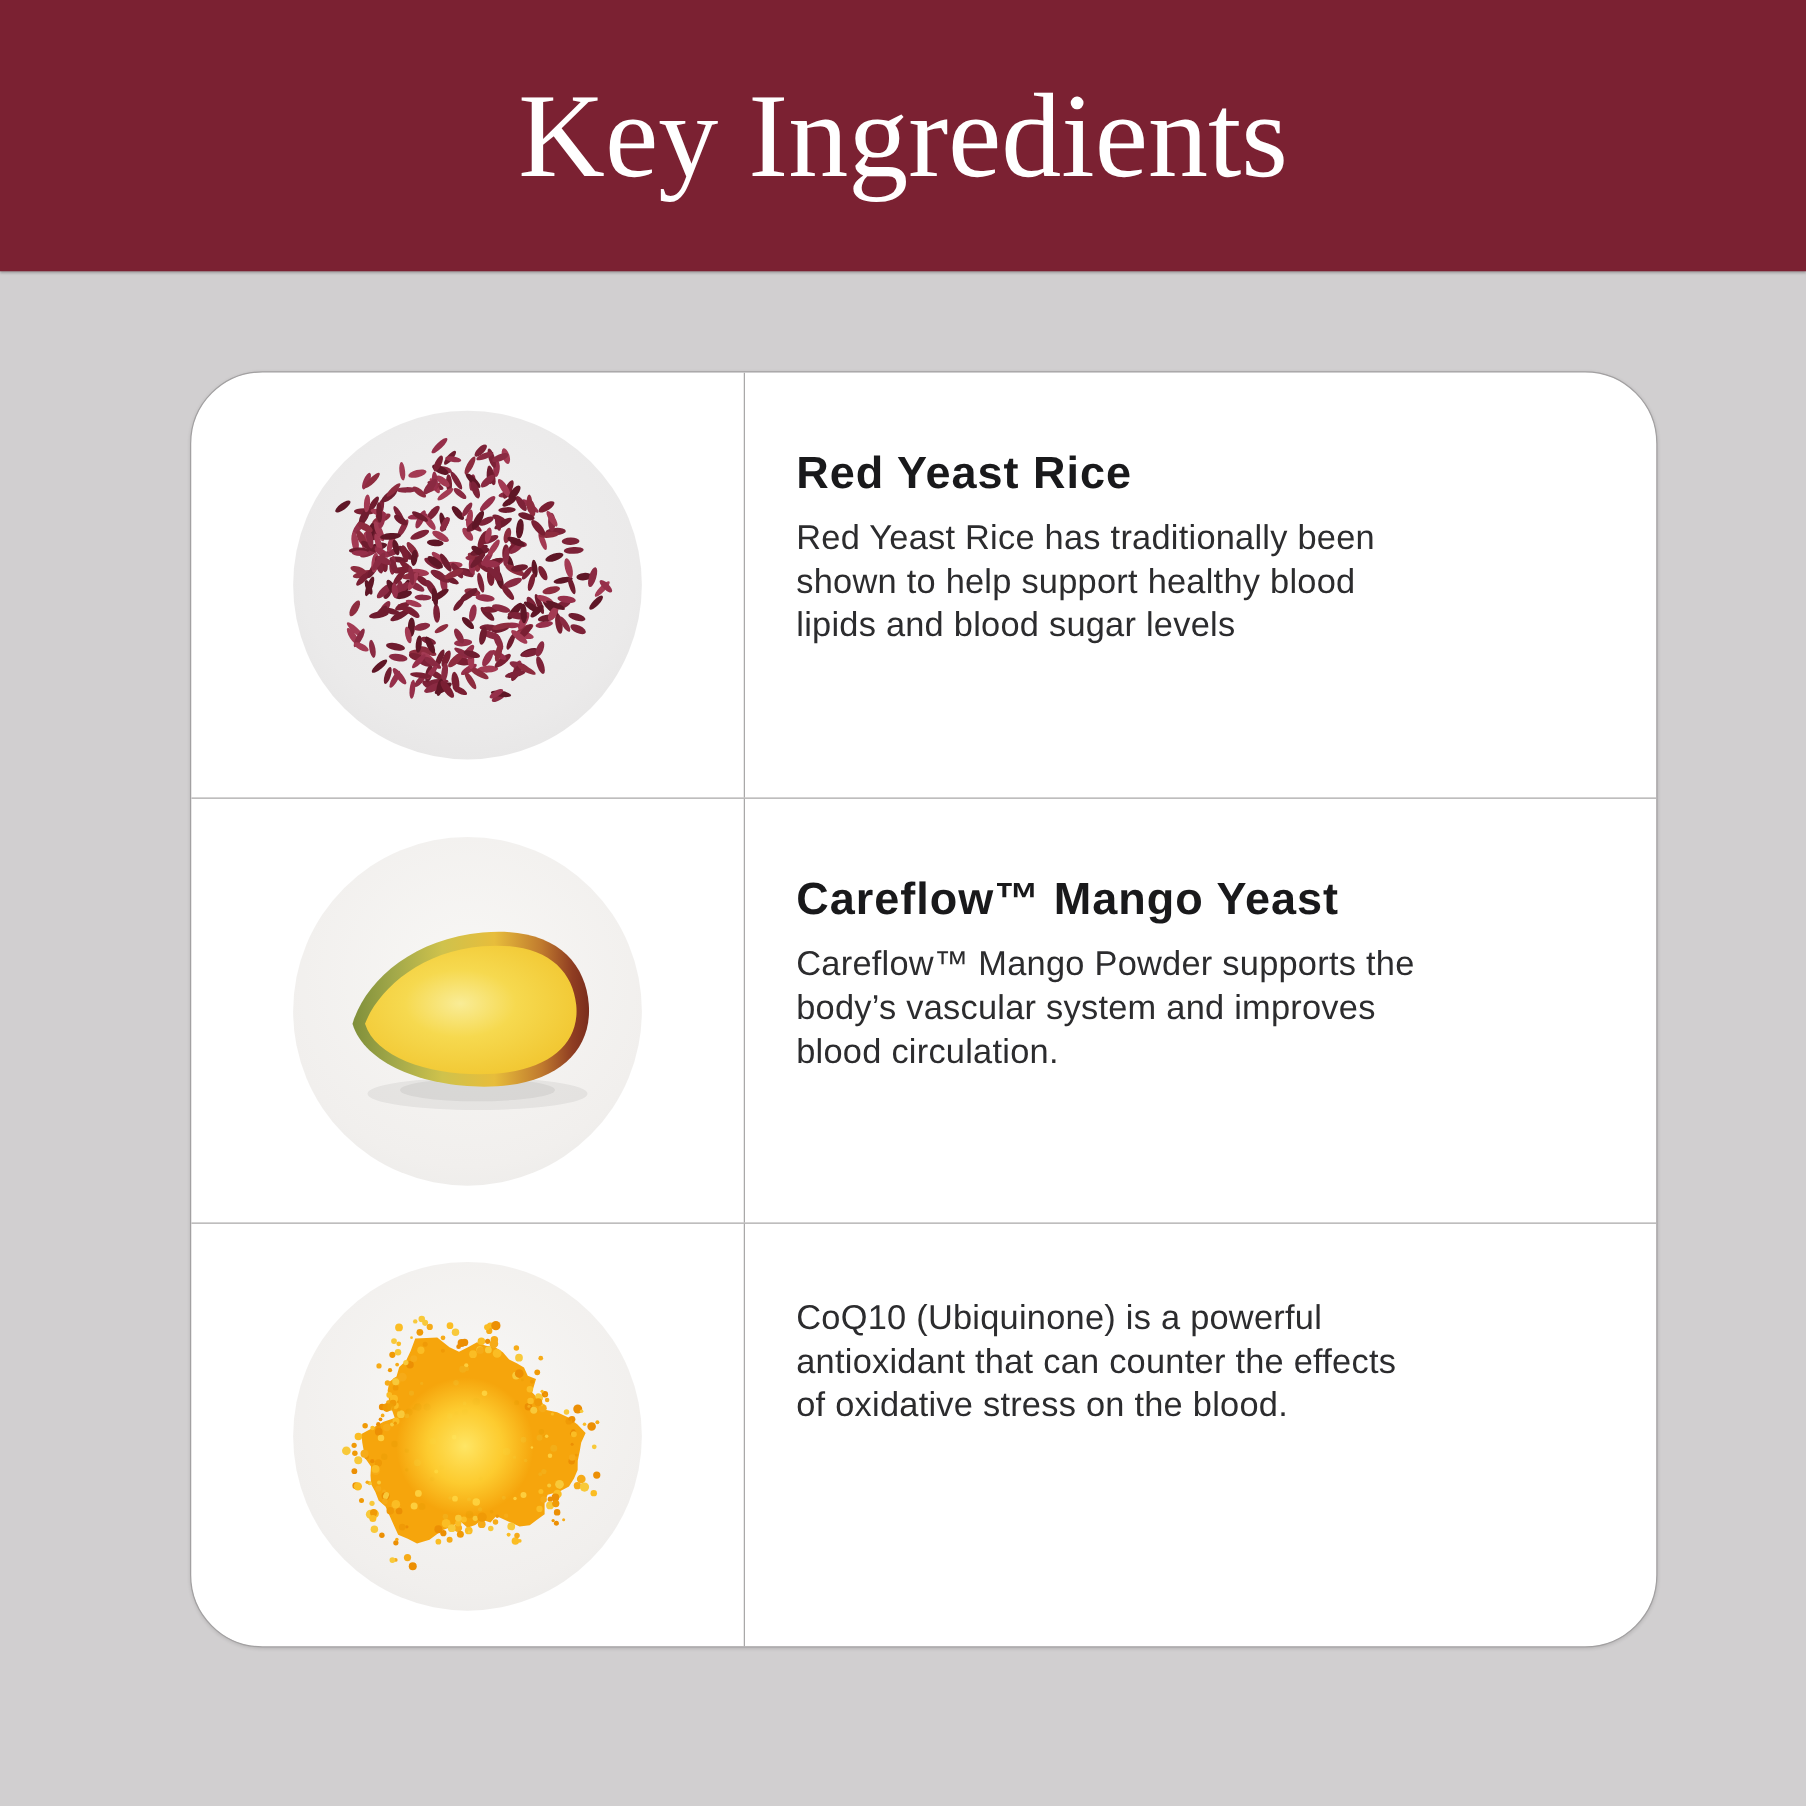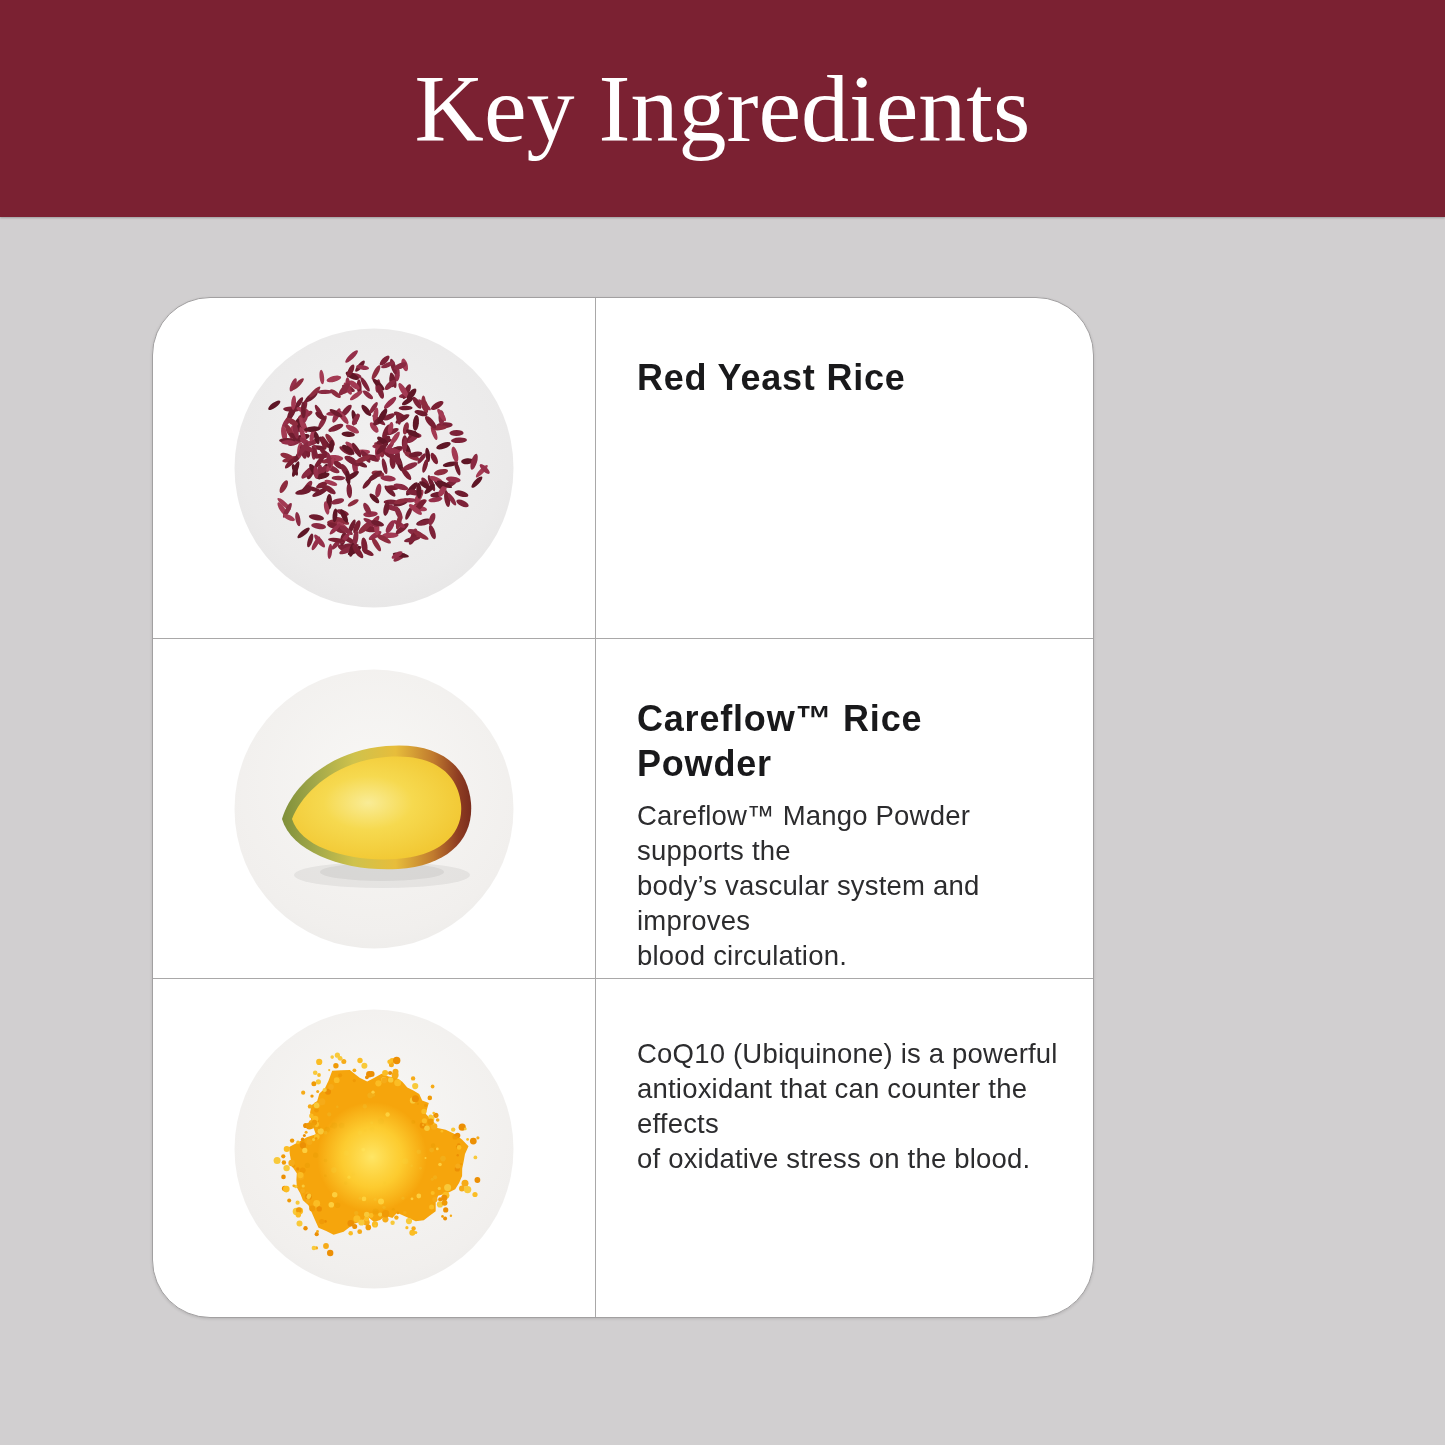--- a/index.html
+++ b/index.html
@@ -19,21 +19,21 @@
   .header h1{
     margin:0;
     font-family:"Liberation Serif","DejaVu Serif",serif;
     font-weight:400;
     font-size:96px;
     letter-spacing:0px;
     color:#ffffff;
   }
   .card{
     box-sizing:border-box;
-    width:942px;height:1021px;
+    width:1174px;height:1021px;
     margin:80px 0 0 152px;
     background:#ffffff;
     border:1px solid #a2a0a1;
     border-radius:58px;
     overflow:hidden;
     box-shadow:0 1px 3px rgba(0,0,0,.12);
   }
   .row{
     display:grid;
     grid-template-columns:443px 1fr;
@@ -419,20 +419,23 @@
             <ellipse cx="49.8" cy="158.7" rx="7.1" ry="2.9" fill="#8e2c3f" transform="rotate(119 49.8 158.7)"></ellipse>
             <ellipse cx="163.1" cy="227.0" rx="6.2" ry="2.4" fill="#962f4a" transform="rotate(149 163.1 227.0)"></ellipse>
             <ellipse cx="63.8" cy="56.3" rx="8.3" ry="2.3" fill="#8e2c3f" transform="rotate(135 63.8 56.3)"></ellipse>
             <ellipse cx="117.6" cy="28.5" rx="8.5" ry="2.5" fill="#962f4a" transform="rotate(136 117.6 28.5)"></ellipse>
             <ellipse cx="166.2" cy="38.1" rx="7.0" ry="2.8" fill="#8a2a42" transform="rotate(157 166.2 38.1)"></ellipse>
           </g>
       </svg>
     </div>
     <div class="text-cell">
       <h2>Red Yeast Rice</h2>
+      <p>Red Yeast Rice has traditionally been
+shown to help support healthy blood
+lipids and blood sugar levels</p>
     </div>
   </section>
 
   <section class="row">
     <div class="image-cell">
       <svg class="photo" viewBox="0 0 280 280" aria-hidden="true">
         <defs>
           <radialGradient id="bg2" cx="50%" cy="40%" r="68%">
             <stop offset="0%" stop-color="#f8f7f5"></stop>
             <stop offset="80%" stop-color="#f1efed"></stop>
@@ -455,21 +458,21 @@
           </radialGradient>
         </defs>
         <circle cx="140" cy="140" r="139.5" fill="url(#bg2)"></circle>
         <ellipse cx="148" cy="206" rx="88" ry="13" fill="#3c3c3c" opacity="0.08"></ellipse>
         <ellipse cx="148" cy="203" rx="62" ry="9" fill="#3c3c3c" opacity="0.08"></ellipse>
         <path d="M48 150 C58 116 96 82 152 77 C208 72 234 99 237 134 C240 170 214 197 164 200 C112 203 58 184 48 150 Z" fill="url(#mangoSkin)"></path>
         <path d="M58 150 C68 124 101 92 152 88 C200 84 224 105 227 135 C230 165 206 187 162 190 C116 193 67 179 58 150 Z" fill="url(#mangoFlesh)"></path>
       </svg>
     </div>
     <div class="text-cell">
-      <h2>Careflow™ Rice Powder</h2>
+      <h2>Careflow™ Mango Yeast</h2>
       <p>Careflow™ Mango Powder supports the
 body’s vascular system and improves
 blood circulation.</p>
     </div>
   </section>
 
   <section class="row">
     <div class="image-cell">
       <svg class="photo" viewBox="0 0 280 280" aria-hidden="true">
         <defs>

